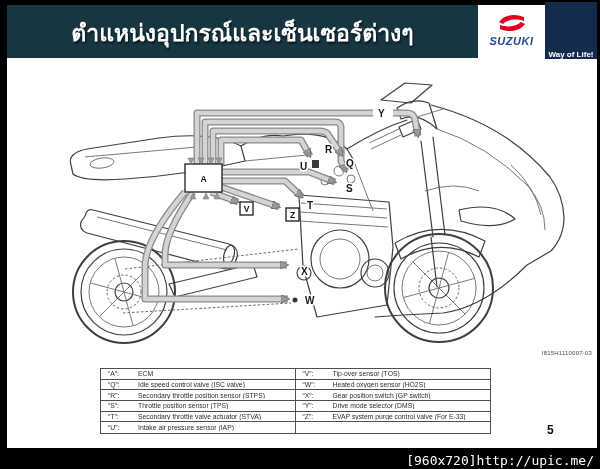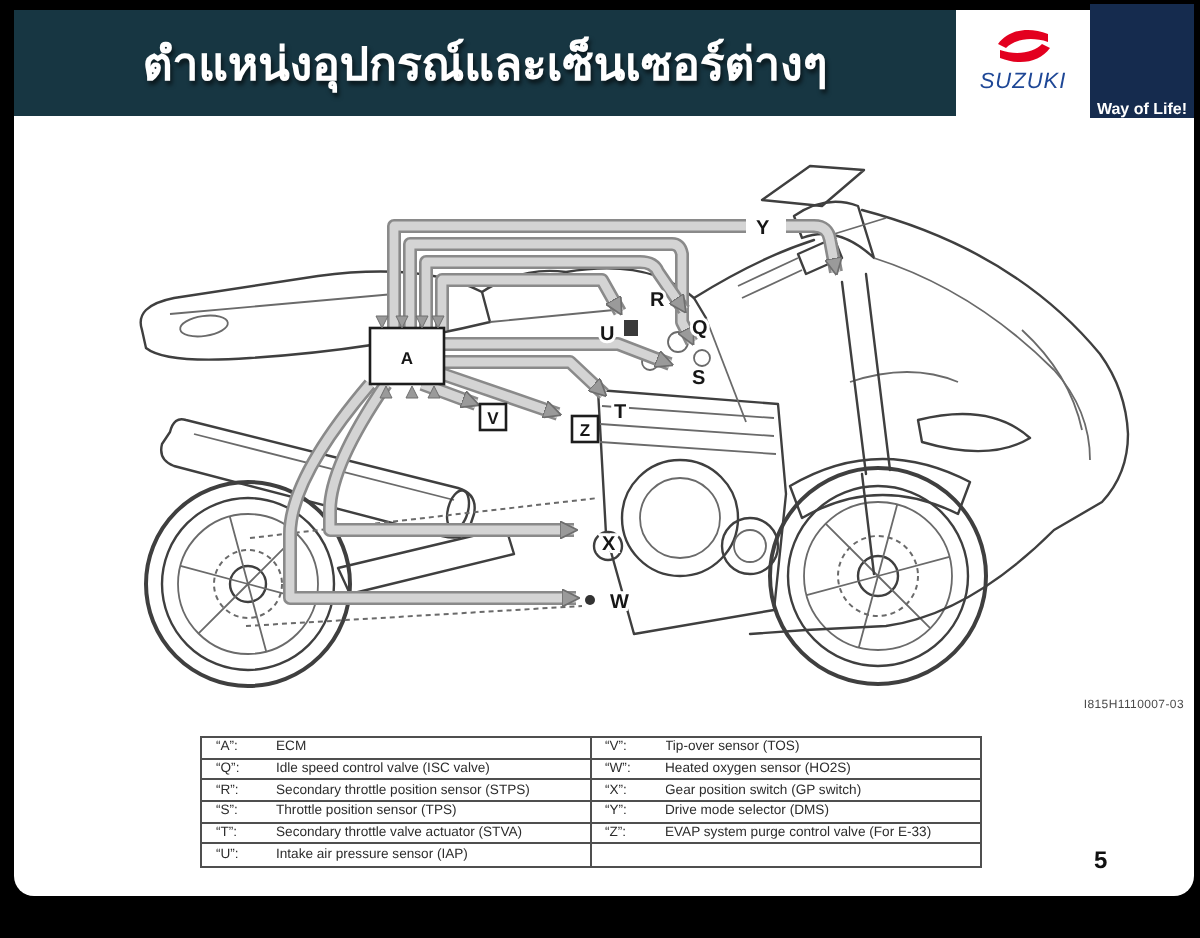--- a/index.html
+++ b/index.html
@@ -1,25 +1,25 @@
 <!DOCTYPE html>
 <html style="--header-bg: #173642; --tagline-bg: #152b4e; --suzuki-red: #e3001f; --suzuki-blue: #1e4796;"><head>
 <meta charset="utf-8">
 <style>
   html,body{margin:0;padding:0;background:#222;}
   .page{position:relative;width:600px;height:469px;background:#000;overflow:hidden;
         font-family:"Liberation Sans", sans-serif;}
-  .slide{position:absolute;left:7px;top:5px;width:590px;height:443px;background:#fff;border-radius:10px;}
+  .slide{position:absolute;left:7px;top:5px;width:590px;height:443px;background:#fff;}
   
   .titlebar{position:absolute;left:0;top:0;width:471px;height:53px;background:var(--header-bg,#173642);}
   .titlebar .t{display:block;text-align:center;line-height:56px;color:#fff;font-weight:bold;
                font-size:23px;font-family:"DejaVu Sans", sans-serif;text-shadow:1px 2px 2px rgba(0,0,0,.6);}
   .logobox{position:absolute;left:471px;top:0;width:67px;height:52px;background:#fff;text-align:center;}
   .logobox .mark{display:block;margin:7px auto 0 auto;}
-  .logobox .brand{display:block;color:var(--suzuki-blue,#1e4796);font-weight:normal;font-style:italic;
+  .logobox .brand{display:block;color:var(--suzuki-blue,#1e4796);font-weight:bold;font-style:italic;
                   font-size:11px;letter-spacing:.5px;margin-top:1px;}
   .wolbox{position:absolute;left:538px;top:-3px;width:52px;height:57px;background:var(--tagline-bg,#152b4e);
           display:flex;align-items:flex-end;justify-content:center;}
   .wolbox .w{color:#fff;font-weight:bold;font-size:8px;}
   
   svg.diagram{position:absolute;left:8px;top:58px;}
   .bl{fill:none;stroke:#3f3f3f;stroke-width:1.2;stroke-linejoin:round;stroke-linecap:round;}
   .bl2{fill:none;stroke:#3f3f3f;stroke-width:2;}
   .bl3{fill:none;stroke:#6a6a6a;stroke-width:.9;}
   .dash{fill:none;stroke:#6a6a6a;stroke-width:1;stroke-dasharray:2.5,2;}
@@ -260,13 +260,14 @@
         <div class="lrow">
             <span class="lcode"></span>
             <span class="ldesc"></span>
           </div>
       </div>
     </div>
 
     <div class="pagenum">5</div>
   </div>
 
+  <div class="wm">[960x720]http://upic.me/</div>
 </div>
 
 </body></html>

